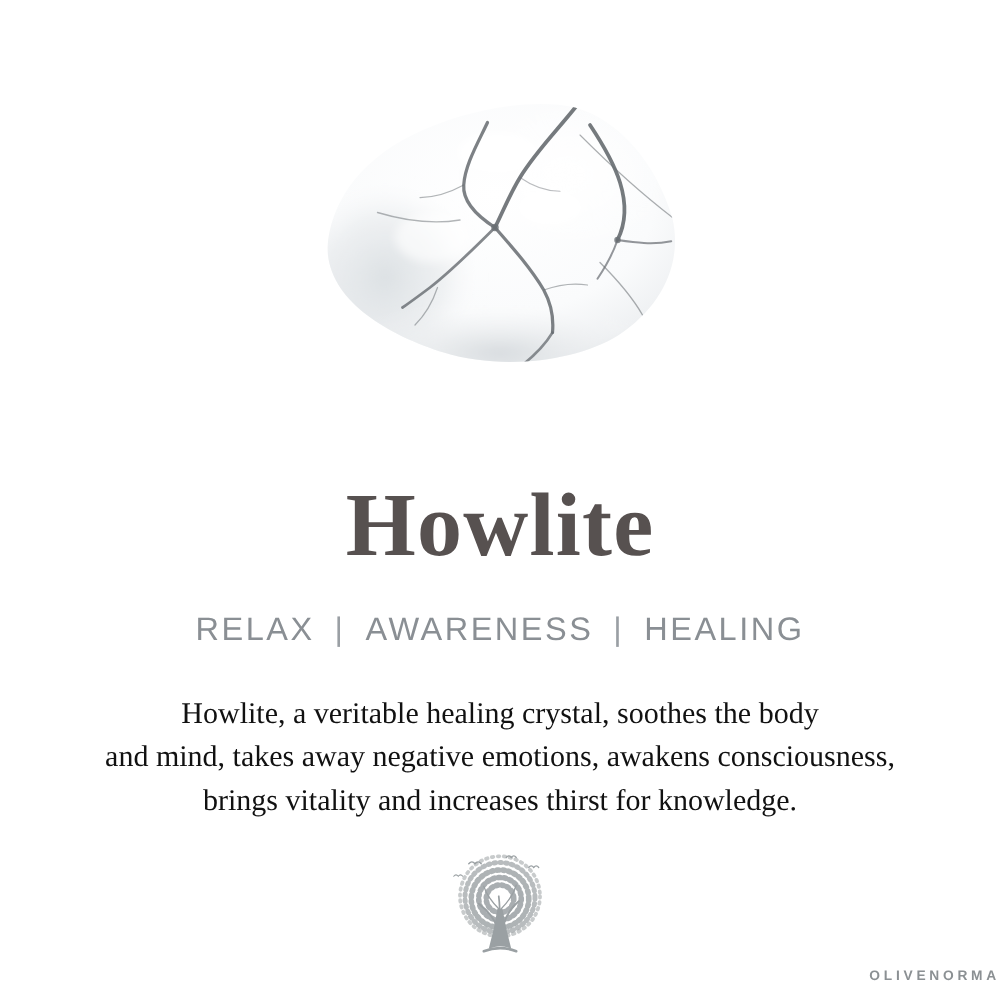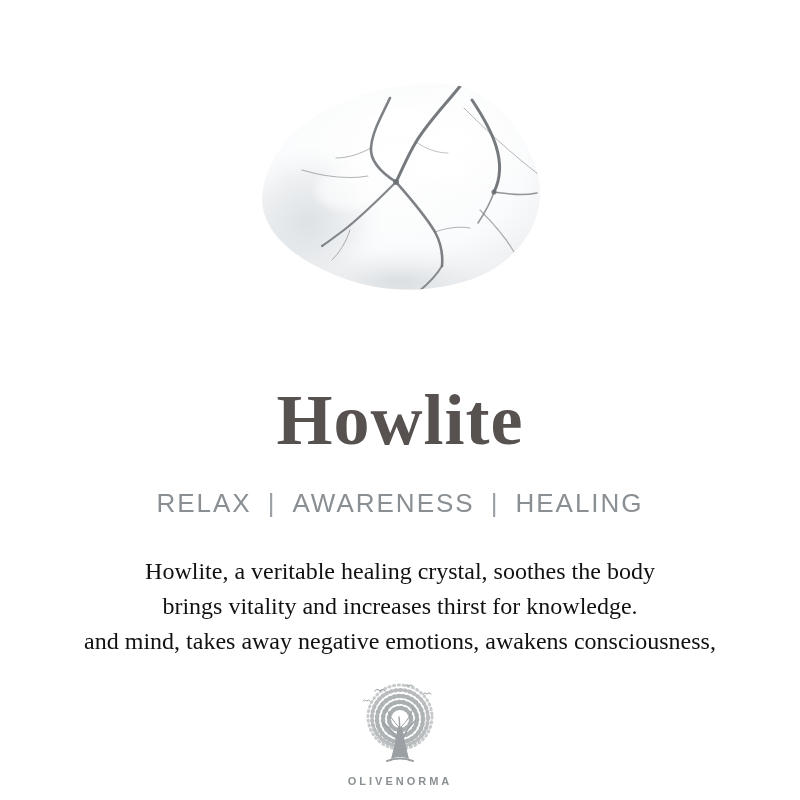--- a/index.html
+++ b/index.html
@@ -21,21 +21,21 @@
     font-size:26px;line-height:1.2;color:#8a8f94;letter-spacing:2px;font-weight:400;margin-top:40px;
   }
   .keywords .sep{margin:0 16px;color:#9a9fa4;font-weight:300;}
   
   .desc{
     position:absolute;left:0;top:508px;width:800px;text-align:center;
     font-family:"Liberation Serif","DejaVu Serif",serif;
     font-size:24px;line-height:35px;color:#111111;margin-top:46px;
   }
   
-  .brand{position:absolute;left:0;top:683px;width:800px;text-align:center;}
+  .brand{position:absolute;left:0;top:683px;width:800px;text-align:right;}
   .brand svg{display:block;margin:0 auto;}
   .brand-name{
     margin-top:4px;font-size:11px;font-weight:700;letter-spacing:3px;
     color:#8b9093;
   }
 </style>
 </head>
 <body>
 
 <div class="canvas">
@@ -107,22 +107,22 @@
   </div>
 
   <h1 class="title">Howlite</h1>
 
   <div class="keywords">
     <span>RELAX</span><span class="sep">|</span><span>AWARENESS</span><span class="sep">|</span><span>HEALING</span>
   </div>
 
   <div class="desc">
     <div>Howlite, a veritable healing crystal, soothes the body</div>
+    <div>and mind, takes away negative emotions, awakens consciousness,</div>
     <div>brings vitality and increases thirst for knowledge.</div>
-    <div>and mind, takes away negative emotions, awakens consciousness,</div>
   </div>
 
   <div class="brand">
     <svg width="110" height="88" viewBox="0 0 110 88">
       <g stroke="#9aa0a3" fill="none" stroke-linecap="round">
 
         <path d="M30 8 q2.5 -3 5 0 q2.5 -3 5 0" stroke-width="1.1"></path>
         <path d="M60 3 q2 -2.5 4 0 q2 -2.5 4 0" stroke-width="1"></path>
         <path d="M78 11 q2 -2.5 4 0 q2 -2.5 4 0" stroke-width="1"></path>
         <path d="M18 18 q1.8 -2.2 3.6 0 q1.8 -2.2 3.6 0" stroke-width="0.9"></path>

